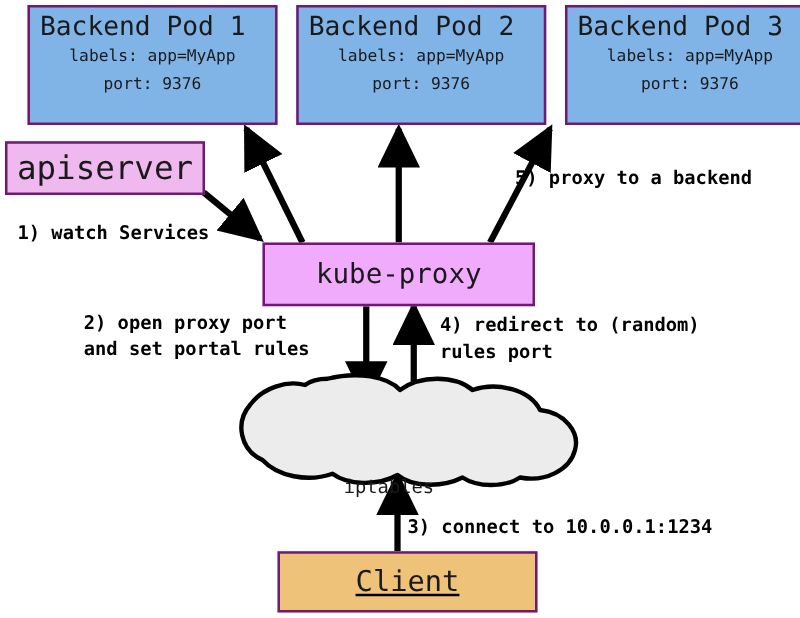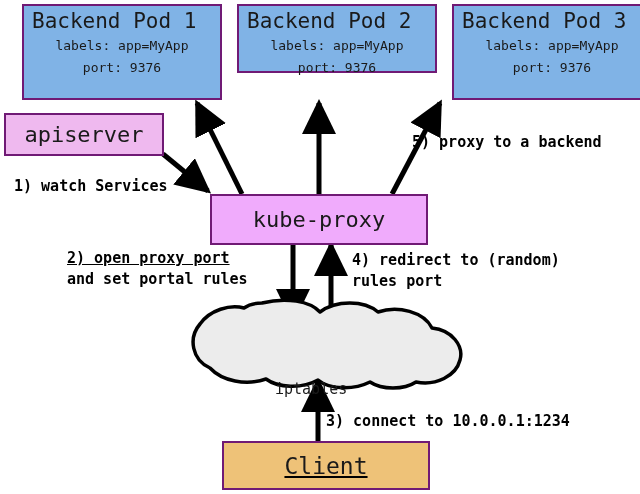--- a/index.html
+++ b/index.html
@@ -53,21 +53,21 @@
     text-align: center;
   }
   .apiserver-box {
     background: #efb9ef;
     display: flex;
     align-items: center;
     justify-content: center;
   }
   .apiserver-label {
     font-family: "DejaVu Sans Mono", monospace;
-    font-size: 22px;
+    font-size: 26px;
     color: #1a1a1a;
     white-space: nowrap;
   }
   .kubeproxy-box {
     background: #f0abfc;
     display: flex;
     align-items: center;
     justify-content: center;
   }
   .kubeproxy-label {
@@ -152,21 +152,21 @@
   </svg>
 
   <div class="cloud-label" style="left:275px; top:336px;">iptables</div>
 
   <div class="node-box pod-box" style="left:22px; top:4px; width:200px; height:96px;">
     <div class="pod-title">Backend Pod 1</div>
     <div class="pod-line">labels: app=MyApp</div>
     <div class="pod-line">port: 9376</div>
   </div>
 
-  <div class="node-box pod-box" style="left:237px; top:4px; width:200px; height:69px;">
+  <div class="node-box pod-box" style="left:237px; top:4px; width:200px; height:96px;">
     <div class="pod-title">Backend Pod 2</div>
     <div class="pod-line">labels: app=MyApp</div>
     <div class="pod-line">port: 9376</div>
   </div>
 
   <div class="node-box pod-box" style="left:452px; top:4px; width:200px; height:96px;">
     <div class="pod-title">Backend Pod 3</div>
     <div class="pod-line">labels: app=MyApp</div>
     <div class="pod-line">port: 9376</div>
   </div>
@@ -178,21 +178,21 @@
   <div class="node-box kubeproxy-box" style="left:210px; top:194px; width:218px; height:51px;">
     <div class="kubeproxy-label">kube-proxy</div>
   </div>
 
   <div class="node-box client-box" style="left:222px; top:441px; width:208px; height:49px;text-decoration:underline;">
     <div class="client-label">Client</div>
   </div>
 
   <div class="ann" style="left:14px; top:176px;">1) watch Services</div>
 
-  <div class="ann" style="left:67px; top:248px;text-decoration:underline;">2) open proxy port</div>
+  <div class="ann" style="left:67px; top:248px;">2) open proxy port</div>
   <div class="ann" style="left:67px; top:269px;">and set portal rules</div>
 
   <div class="ann" style="left:326px; top:411px;">3) connect to 10.0.0.1:1234</div>
 
   <div class="ann" style="left:352px; top:250px;">4) redirect to (random)</div>
   <div class="ann" style="left:352px; top:271px;">rules port</div>
 
   <div class="ann" style="left:412px; top:132px;text-align:right;">5) proxy to a backend</div>
 
 </div>

